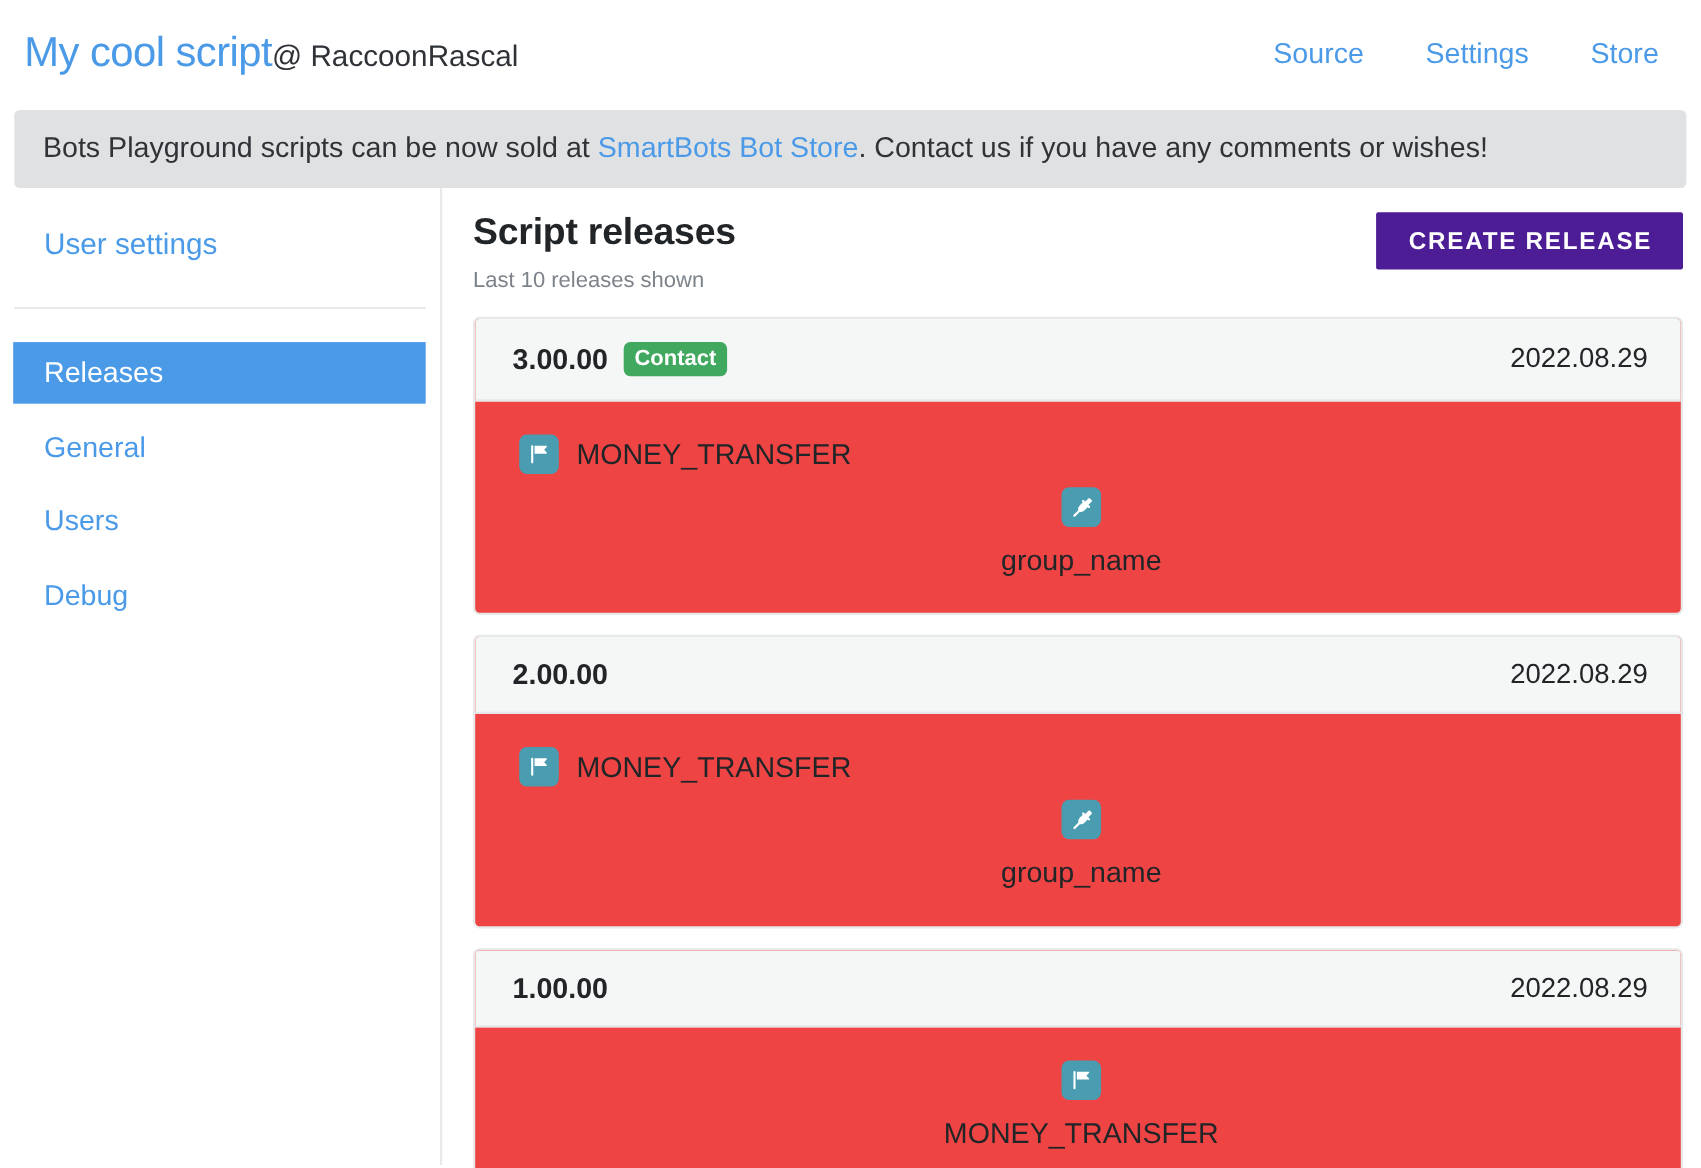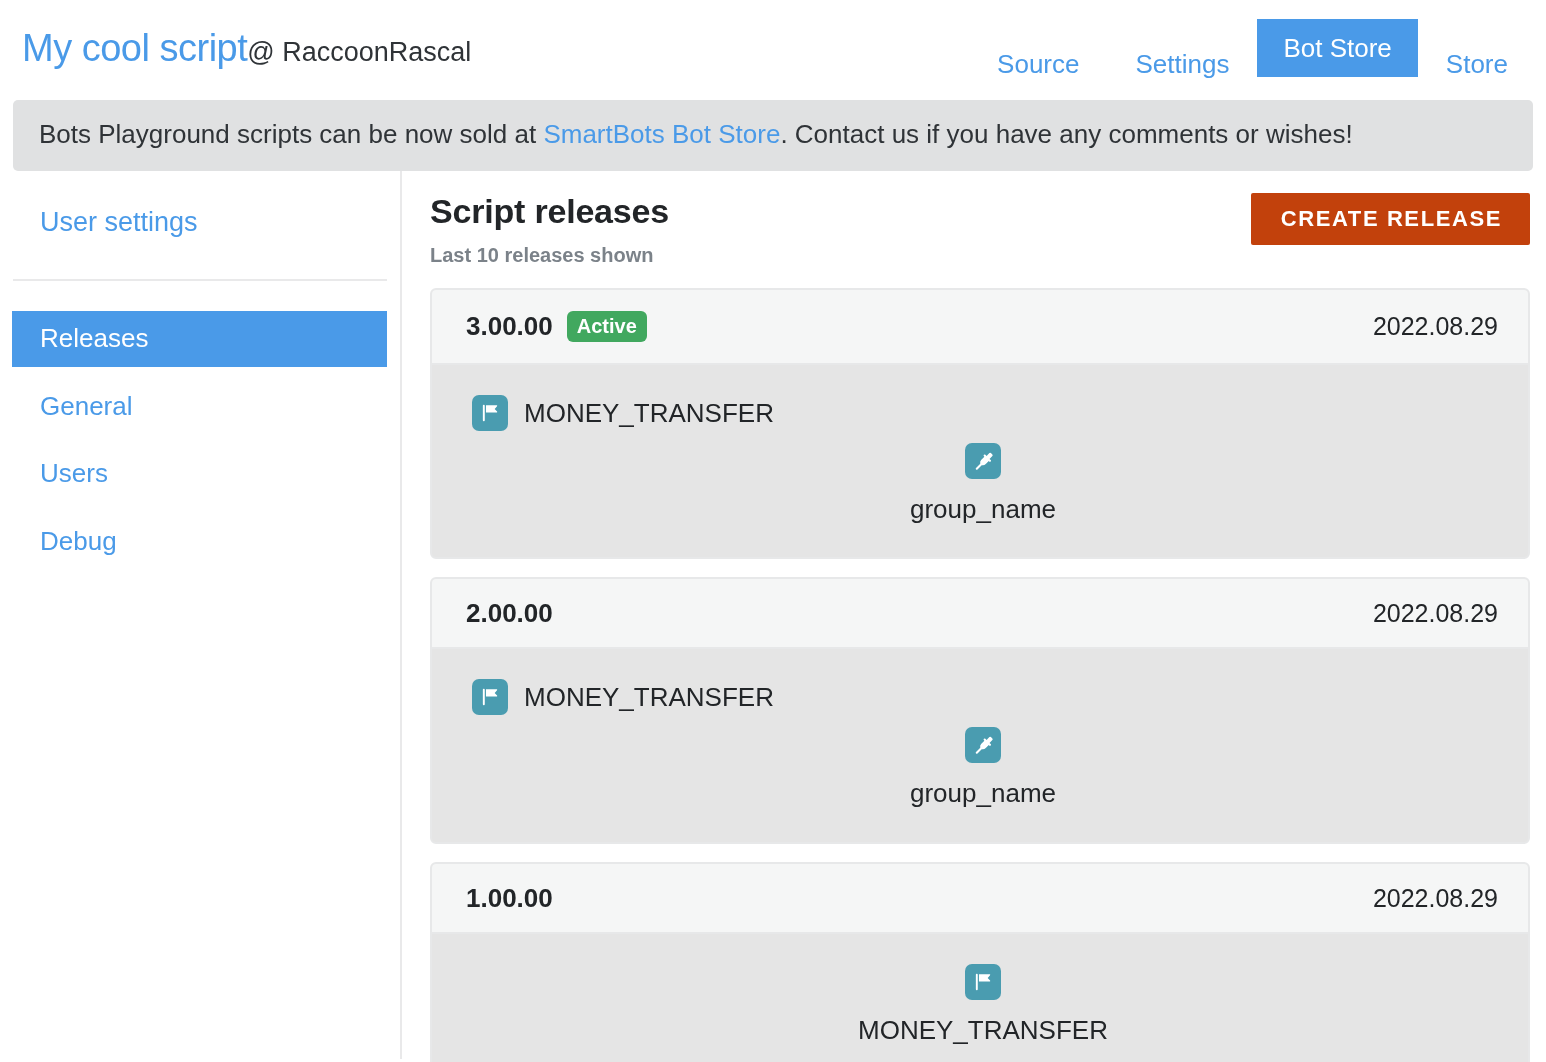--- a/index.html
+++ b/index.html
@@ -125,45 +125,44 @@
     font-weight: bold;
     color: #222528;
     line-height: 1.1;
     letter-spacing: -0.2px;
   }
   .main-sub {
     font-size: 20px;
     color: #7b8289;
     margin-top: 14px;
     line-height: 1.1;
-    font-weight: bold;
   }
   .create-btn {
     margin-left: auto;
-    background: #c2410c;
+    background: #4c1d95;
     color: #ffffff;
     border: none;
     font-family: "Liberation Sans", sans-serif;
     font-size: 22px;
     font-weight: bold;
     letter-spacing: 1.6px;
     padding: 15px 28px 15px 30px;
     cursor: pointer;
     line-height: 1;
     border-radius: 2px;
     white-space: nowrap;
   }
 
   
   .cards { margin-top: 22px; }
   .card {
     border: 2px solid #e7e8e9;
     border-radius: 6px;
     margin-bottom: 18px;
-    background: #e5e5e5;
+    background: #ef4444;
     overflow: hidden;
   }
   .card-head {
     background: #f5f6f6;
     border-bottom: 2px solid #e7e8e9;
     display: flex;
     align-items: center;
     padding: 21px 30px 21px 34px;
   }
   .card-version {
@@ -220,21 +219,20 @@
 <body>
 
 <div class="topbar">
   <div class="brand-wrap">
     <span class="brand-title">My cool script</span>
     <span class="brand-owner">@ RaccoonRascal</span>
   </div>
   <nav class="topnav" id="topnav">
       <a href="#" class="">Source</a>
       <a href="#" class="">Settings</a>
-      <a href="#" class="active">Bot Store</a>
       <a href="#" class=" last">Store</a>
     </nav>
 </div>
 
 <div class="notice">
   <span>Bots Playground scripts can be now sold at </span><a href="#">SmartBots Bot Store</a><span>. Contact us if you have any comments or wishes!</span>
 </div>
 
 <div class="layout">
 
@@ -255,21 +253,21 @@
         <div class="main-title">Script releases</div>
         <div class="main-sub">Last 10 releases shown</div>
       </div>
       <button class="create-btn">CREATE RELEASE</button>
     </div>
 
     <div class="cards" id="cards">
         <div class="card">
           <div class="card-head">
             <span class="card-version">3.00.00</span>
-            <span class="badge">Active</span>
+            <span class="badge">Contact</span>
             <span class="card-date">2022.08.29</span>
           </div>
           <div class="card-body">
             <div class="res-row">
               <span class="res-icon">
                 <svg width="22" height="22" viewBox="0 0 24 24" fill="#ffffff">
                   <rect x="4.2" y="3" width="2.1" height="18" rx="1"></rect>
                   <path d="M7.6 3.6h11.6c.6 0 .9.7.5 1.1l-2.6 2.8 2.6 2.8c.4.4.1 1.1-.5 1.1H7.6z"></path>
                 </svg>
               </span>

